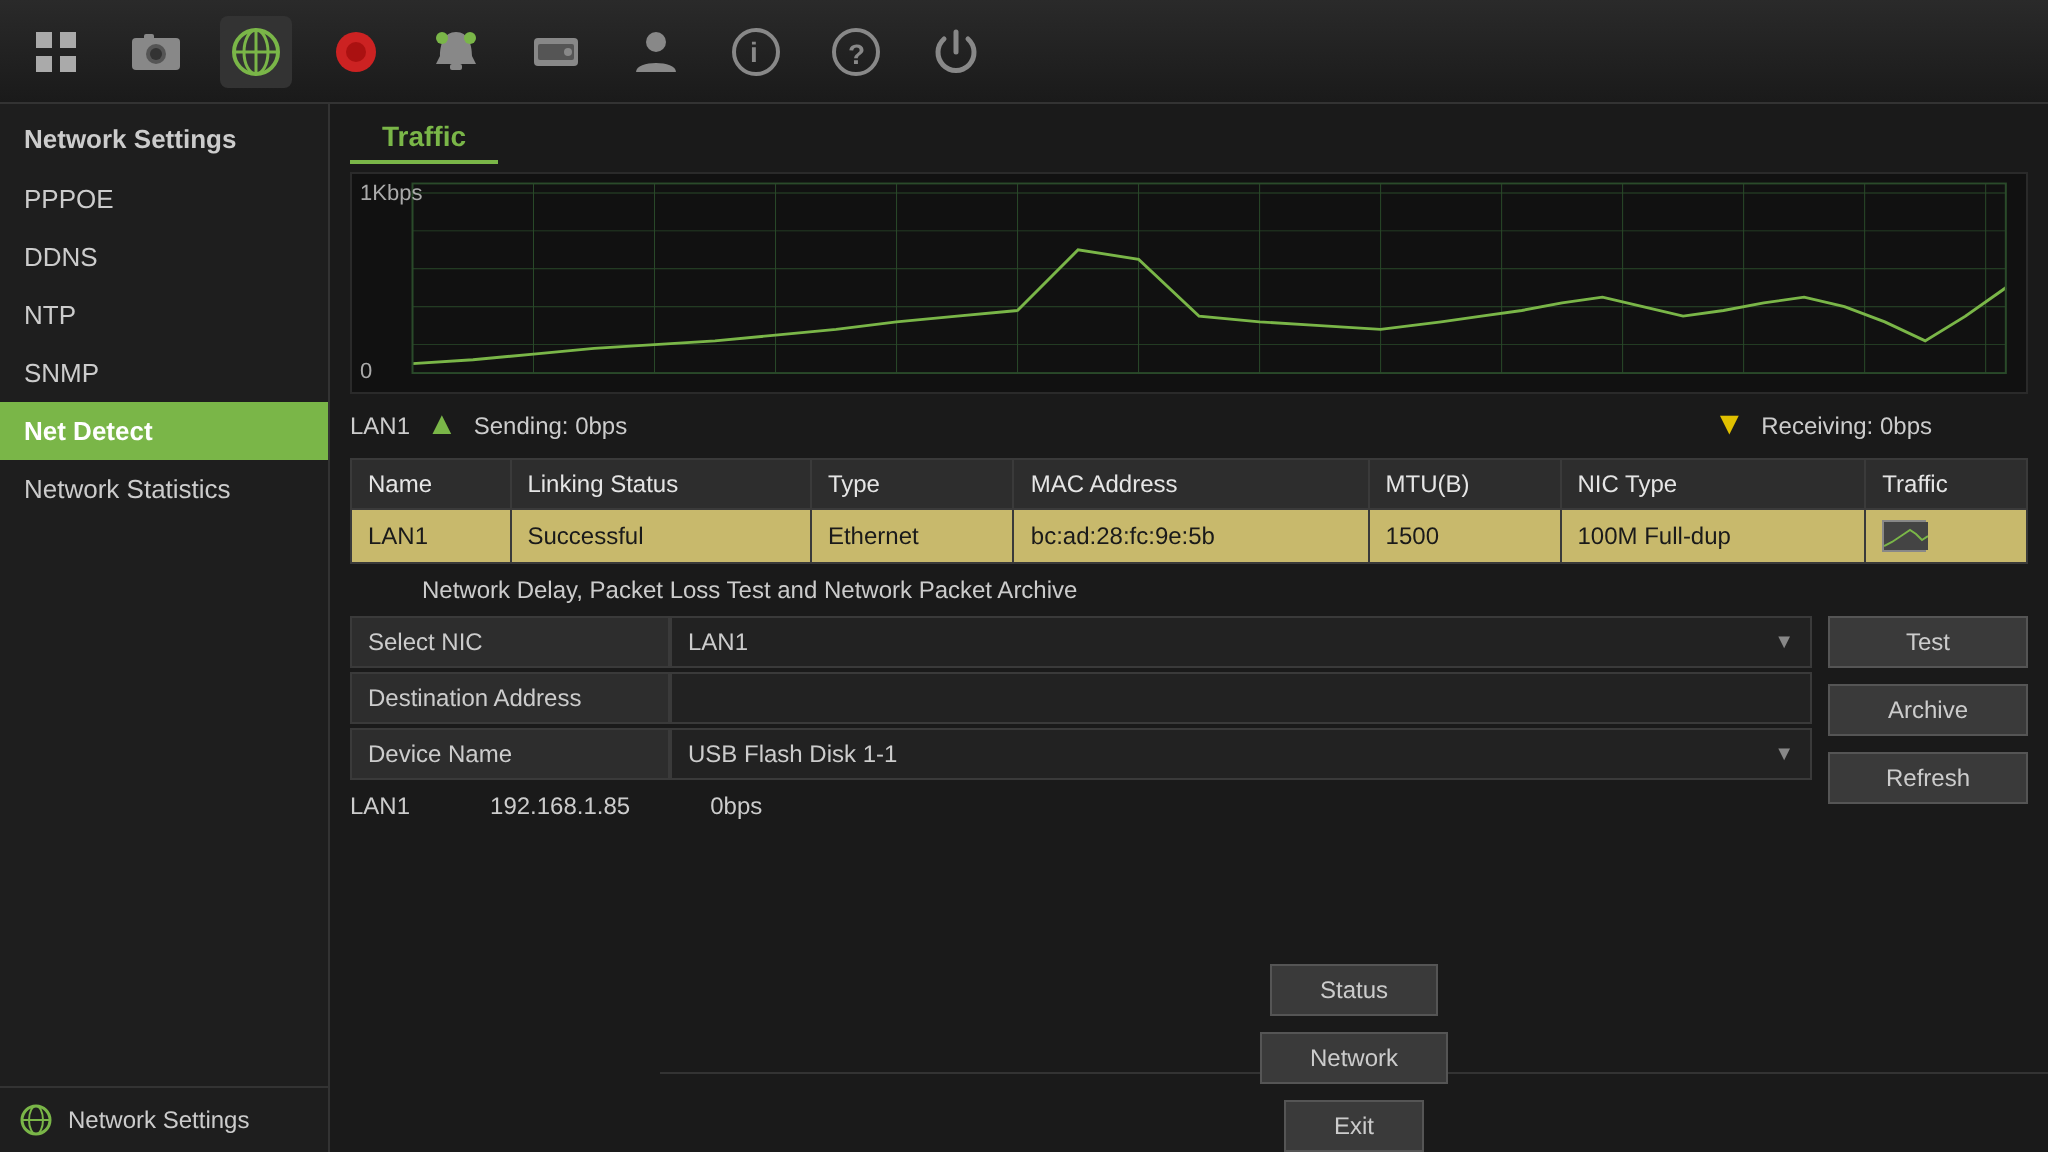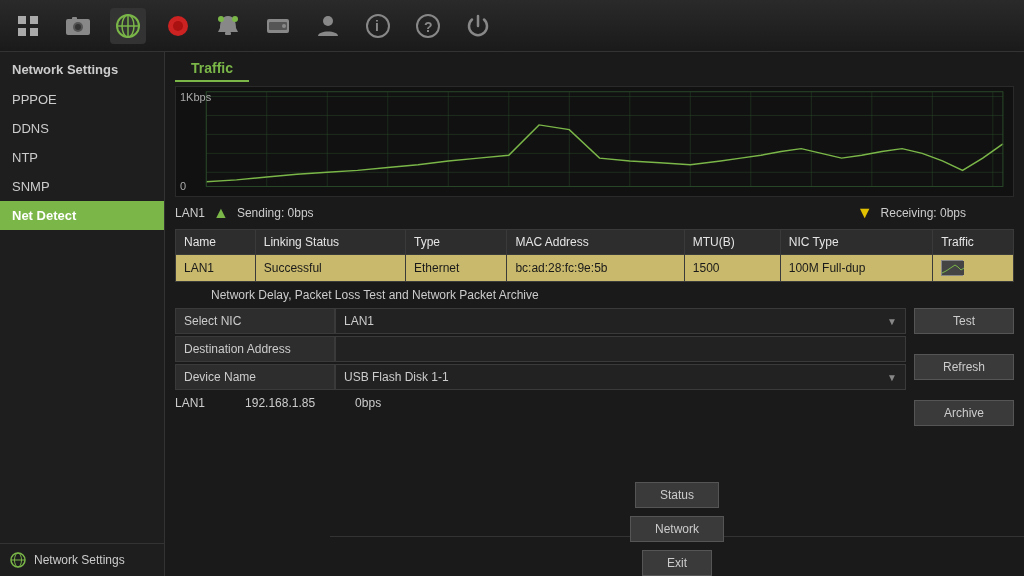--- a/index.html
+++ b/index.html
@@ -217,21 +217,21 @@
 
     .bottom-form-wrapper {
       display: flex;
       gap: 8px;
       align-items: flex-start;
     }
     .form-section { flex: 1; }
     .btn-section {
       display: flex;
       flex-direction: column;
-      gap: 20px;
+      gap: 8px;
       width: 100px;
     }
     .action-btn {
       background: #3a3a3a;
       border: 1px solid #555;
       color: #ccc;
       padding: 5px 0;
       text-align: center;
       cursor: pointer;
       font-size: 12px;
@@ -350,20 +350,21 @@
 
 <div id="main">
 
   <div id="sidebar">
     <div class="sidebar-header">Network Settings</div>
     <div class="sidebar-item">PPPOE</div>
     <div class="sidebar-item">DDNS</div>
     <div class="sidebar-item">NTP</div>
     <div class="sidebar-item">SNMP</div>
     <div class="sidebar-item active">Net Detect</div>
+    <div class="sidebar-item">Network Statistics</div>
     <div class="sidebar-footer">
       <svg width="16" height="16" viewBox="0 0 16 16" fill="none">
         <circle cx="8" cy="8" r="7" stroke="#7ab648" stroke-width="1.5" fill="none"></circle>
         <ellipse cx="8" cy="8" rx="3.5" ry="7" stroke="#7ab648" stroke-width="1" fill="none"></ellipse>
         <line x1="1" y1="8" x2="15" y2="8" stroke="#7ab648" stroke-width="1"></line>
       </svg>
       <span>Network Settings</span>
     </div>
   </div>
 
@@ -476,22 +477,22 @@
 
           <div class="info-row">
             <span>LAN1</span>
             <span>192.168.1.85</span>
             <span>0bps</span>
           </div>
         </div>
 
         <div class="btn-section">
           <button class="action-btn">Test</button>
+          <button class="action-btn">Archive</button>
           <button class="action-btn">Refresh</button>
-          <button class="action-btn">Archive</button>
         </div>
       </div>
     </div>
 
     <div id="footer">
       <button class="footer-btn">Status</button>
       <button class="footer-btn">Network</button>
       <button class="footer-btn">Exit</button>
     </div>
   </div>

